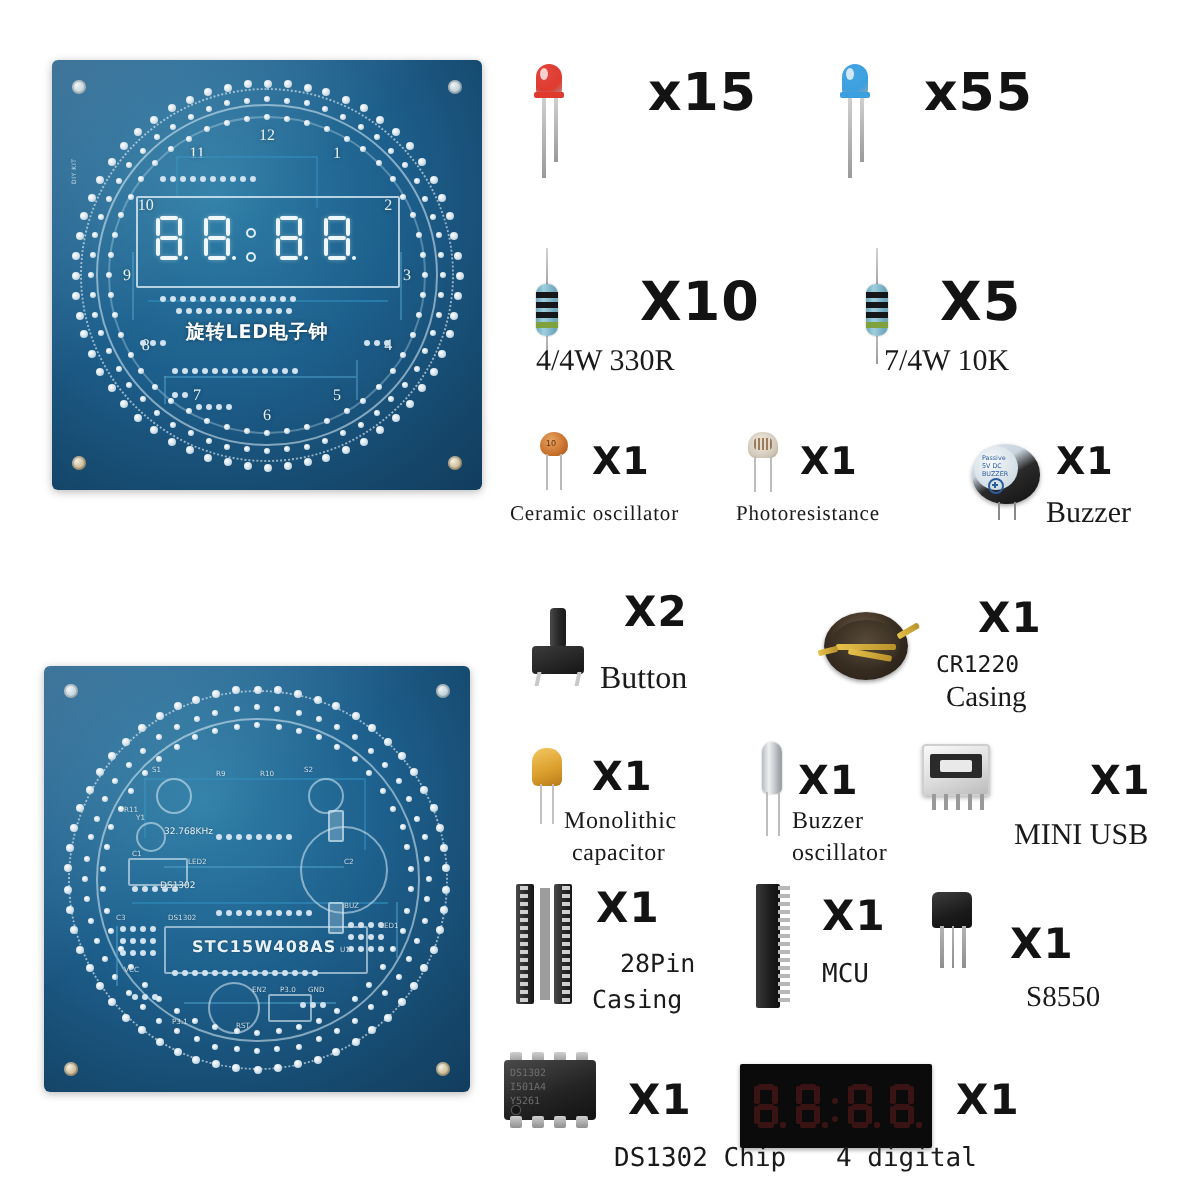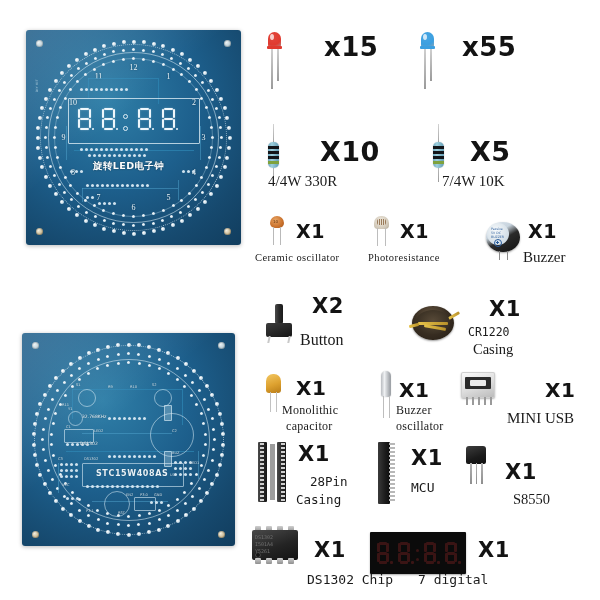--- a/index.html
+++ b/index.html
@@ -1101,15 +1101,15 @@
         <span class="b"></span>
         <span class="c"></span>
         <span class="d"></span>
       <span class="e"></span>
         <span class="f"></span>
         <span class="g"></span>
       <div class="ddp" style="right:-4px;bottom:0;"></div>
     </div>
   </div>
   <div class="qty" style="left:478px;top:540px;font-size:21px;">X1</div>
-  <div class="cap mono" style="left:418px;top:573px;font-size:13px;">7 digital</div>
+  <div class="cap mono" style="left:418px;top:573px;font-size:13px;">4 digital</div>
 
 </div>
 
 </body></html>

